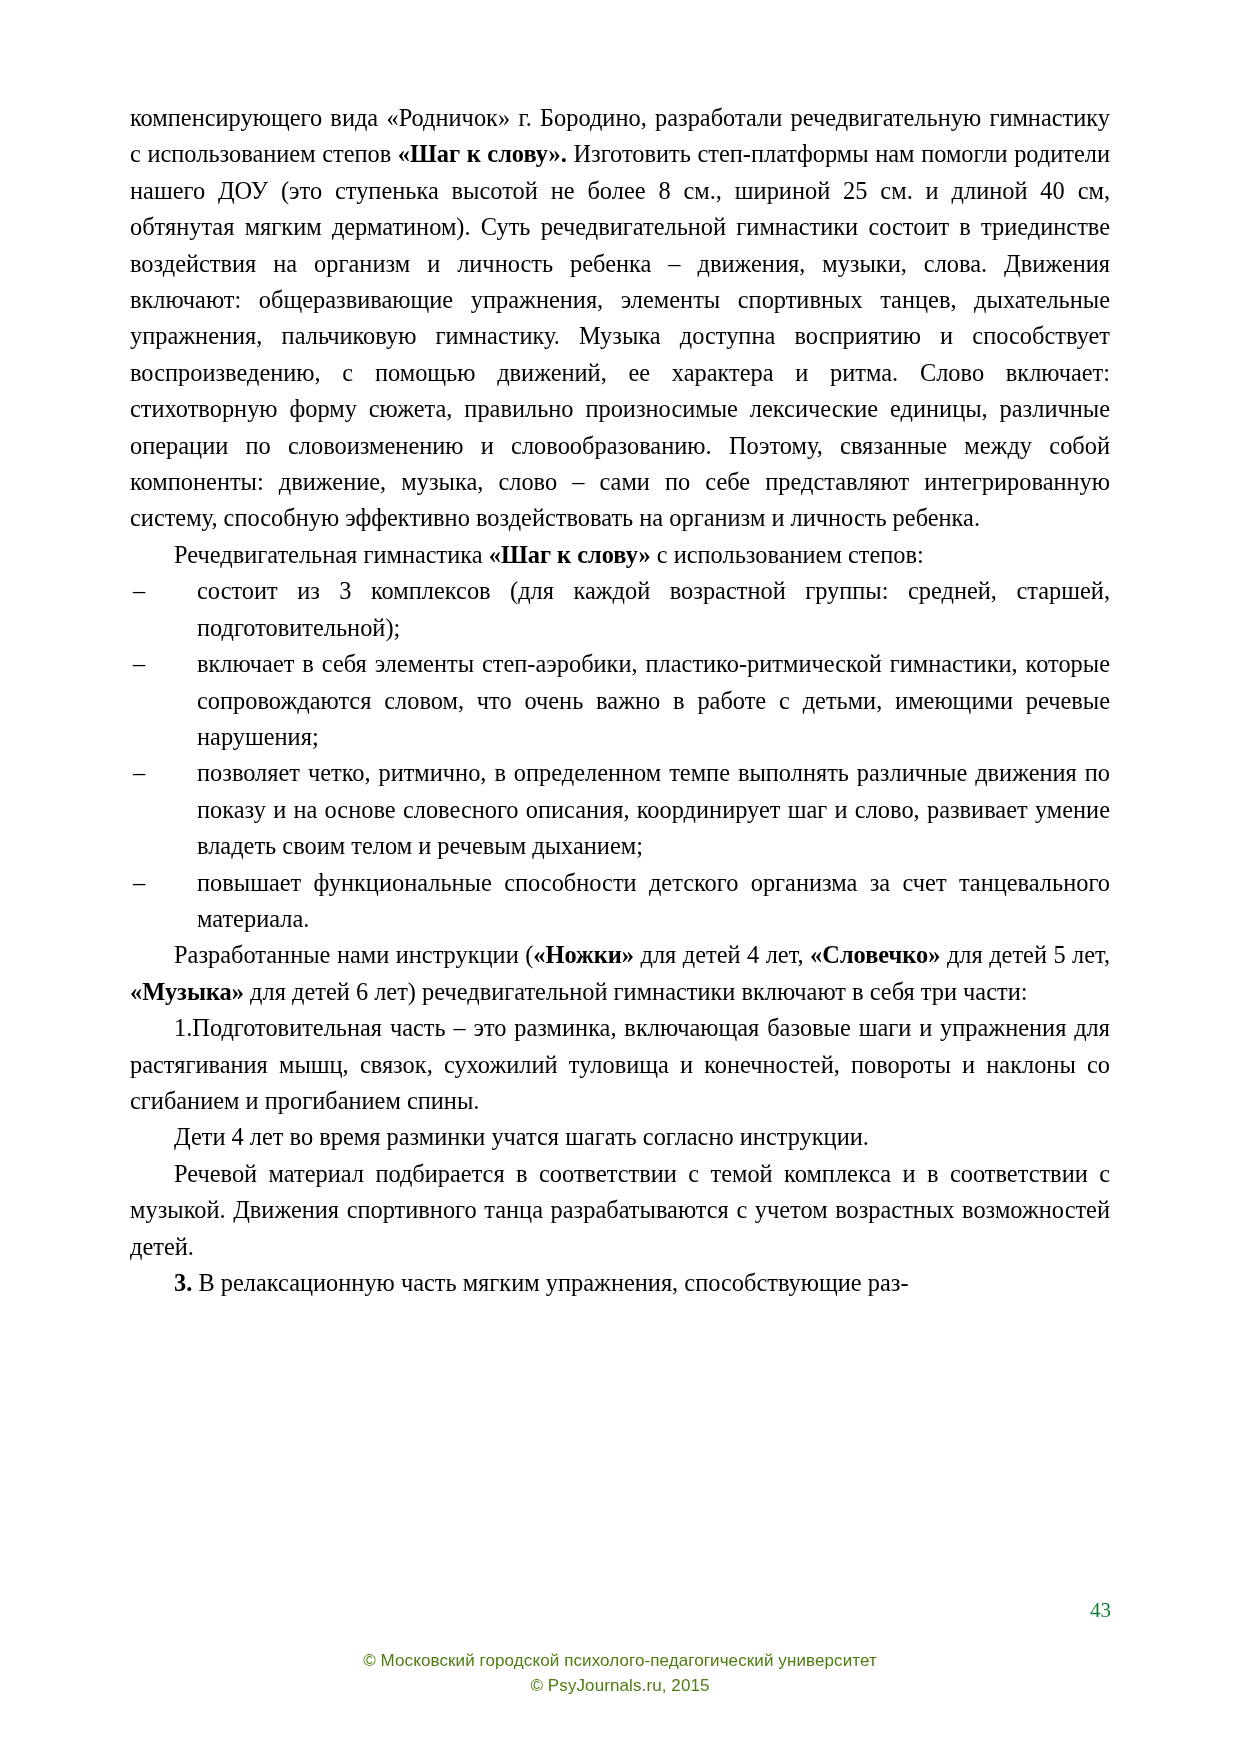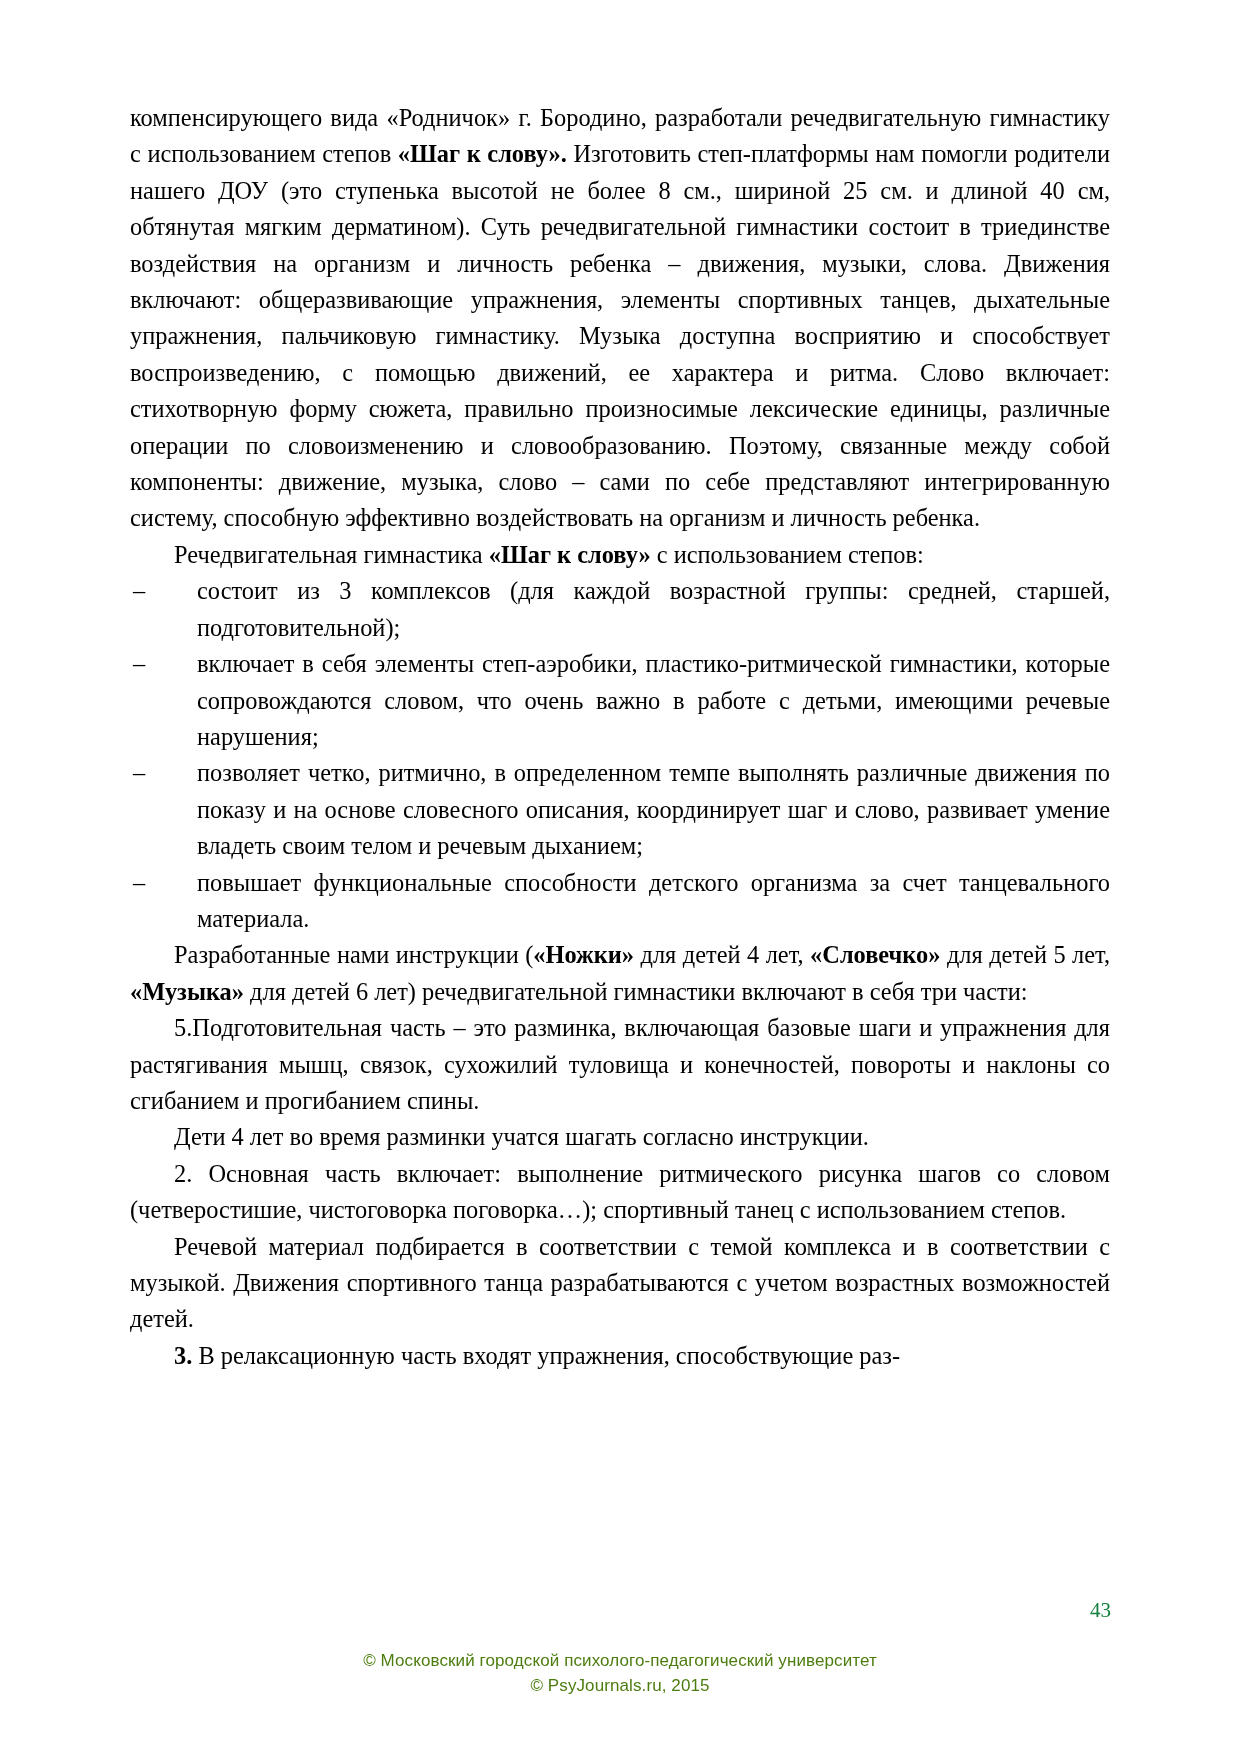--- a/index.html
+++ b/index.html
@@ -108,29 +108,28 @@
 
     <ul class="dash-list">
       <li><span class="dash">–</span><span>состоит из 3 комплексов (для каждой возрастной группы: средней, старшей, подготовительной);</span></li>
       <li><span class="dash">–</span><span>включает в себя элементы степ-аэробики, пластико-ритмической гимнастики, которые сопровождаются словом, что очень важно в работе с детьми, имеющими речевые нарушения;</span></li>
       <li><span class="dash">–</span><span>позволяет четко, ритмично, в определенном темпе выполнять различные движения по показу и на основе словесного описания, координирует шаг и слово, развивает умение владеть своим телом и речевым дыханием;</span></li>
       <li><span class="dash">–</span><span>повышает функциональные способности детского организма за счет танцевального материала.</span></li>
     </ul>
 
     <p class="para indent"><span>Разработанные нами инструкции (</span><b class="bold">«Ножки»</b><span> для детей 4 лет, </span><b class="bold">«Словечко»</b><span> для детей 5 лет, </span><b class="bold">«Музыка»</b><span>  для детей 6 лет) речедвигательной гимнастики включают в себя три части:</span></p>
 
-    <p class="para indent">5.Подготовительная часть – это разминка, включающая базовые шаги и упражнения для растягивания мышц, связок, сухожилий туловища и конечностей, повороты и наклоны со сгибанием и прогибанием спины.</p>
+    <p class="para indent">1.Подготовительная часть – это разминка, включающая базовые шаги и упражнения для растягивания мышц, связок, сухожилий туловища и конечностей, повороты и наклоны со сгибанием и прогибанием спины.</p>
 
     <p class="para indent">Дети 4 лет во время разминки учатся шагать согласно инструкции.</p>
 
-    <p class="para indent">2. Основная часть включает: выполнение ритмического рисунка шагов со словом (четверостишие, чистоговорка поговорка…); спортивный танец с использованием степов.</p>
 
     <p class="para indent">Речевой материал подбирается в соответствии с темой комплекса и в соответствии с музыкой.  Движения спортивного танца  разрабатываются с учетом возрастных возможностей детей.</p>
 
-    <p class="para indent"><b class="bold">3.</b><span> В релаксационную часть входят упражнения, способствующие раз-</span></p>
+    <p class="para indent"><b class="bold">3.</b><span> В релаксационную часть мягким упражнения, способствующие раз-</span></p>
 
   </div>
 
   <div id="page-number">43</div>
 
   <div id="footer">
     <div>© Московский городской психолого-педагогический университет</div>
     <div>© PsyJournals.ru, 2015</div>
   </div>
 

